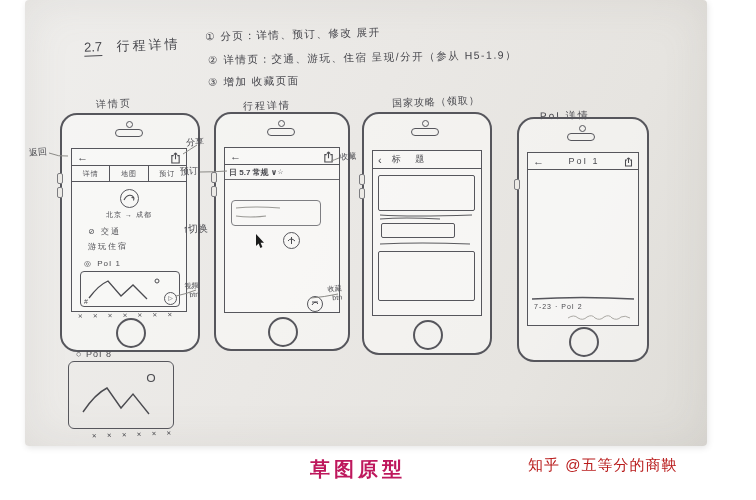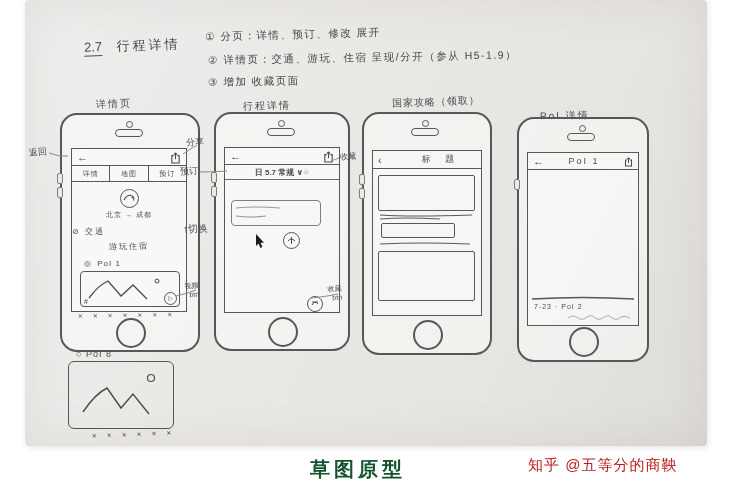--- a/index.html
+++ b/index.html
@@ -23,21 +23,21 @@
   .tabrow{position:absolute;display:flex;border-bottom:1.5px solid #56565c;}
   .tabcell{flex:1;text-align:center;font-size:7px;padding-top:3px;color:#4b4b50;
            border-right:1.2px solid #56565c;letter-spacing:1px;}
   .tabcell:last-child{border-right:none;}
   .rowline{border-bottom:1.2px solid #6a6a6e;display:flex;align-items:center;
            padding:0 4px;box-sizing:border-box;position:absolute;left:0;right:0;}
   .sketchbox{position:absolute;border:1.6px solid #56565c;border-radius:4px;}
   .tiny{font-size:7px;} .s8{font-size:8px;} .s9{font-size:9px;} .s10{font-size:10px;}
   .note{letter-spacing:1.5px;font-size:10.5px;color:#44444a;}
   .xmarks{letter-spacing:4px;color:#4b4b50;font-size:8px;}
-  .caption{font-size:20px;font-weight:bold;color:#14532d;letter-spacing:4px;}
+  .caption{font-size:20px;font-weight:bold;color:#be185d;letter-spacing:4px;}
   .watermark{font-size:15px;color:#b91c1c;letter-spacing:1px;}
   .circleicon{position:absolute;border:1.5px solid #56565c;border-radius:50%;}
   svg{display:block;}
 </style>
 </head>
 <body>
 
 <div class="abs paper"></div>
 
 <div class="abs hand" style="left:84px;top:36px;transform:rotate(-2deg);">
@@ -84,25 +84,25 @@
       <div class="tabcell">详情</div>
       <div class="tabcell">地图</div>
       <div class="tabcell">预订</div>
     </div>
     <div class="circleicon" style="left:48px;top:40px;width:17px;height:17px;">
       <svg width="17" height="17" viewBox="0 0 17 17">
           <path d="M3 10 C6 4 11 4 13 8 M13 8 l-2.5 -0.5 M13 8 l-0.5 2.5" stroke="#4b4b50" stroke-width="1.1" fill="none"></path>
         </svg>
     </div>
     <div class="hand tiny abs" style="left:34px;top:62px;letter-spacing:1px;">北京 → 成都</div>
-    <div class="hand s8 abs" style="left:0;top:78px;">
+    <div class="hand s8 abs" style="left:16px;top:78px;">
       <span>⊘</span>
       <span style="margin-left:4px;letter-spacing:2px;">交通</span>
     </div>
-    <div class="hand s8 abs" style="left:37px;top:93px;letter-spacing:2px;transform:rotate(-1deg);">游玩住宿</div>
+    <div class="hand s8 abs" style="left:16px;top:93px;letter-spacing:2px;transform:rotate(-1deg);">游玩住宿</div>
     <div class="hand s8 abs" style="left:12px;top:110px;">
       <span>◎</span>
       <span style="margin-left:4px;letter-spacing:1px;">PoI 1</span>
     </div>
     <div class="sketchbox" style="left:8px;top:122px;width:98px;height:34px;">
       <svg width="96" height="32" viewBox="0 0 96 32">
         <path d="M8 26 C14 18 20 12 27 9 L40 24 L52 13 L66 27" stroke="#4b4b50" stroke-width="1.3" fill="none"></path>
         <circle cx="76" cy="9" r="2" stroke="#4b4b50" stroke-width="1" fill="none"></circle>
       </svg>
       <span class="hand tiny abs" style="left:3px;bottom:0px;">#</span>
@@ -122,21 +122,21 @@
     <div class="navrow">
       <span class="backglyph">←</span>
       <span class="grow"></span>
       <span>
         <svg width="11" height="13" viewBox="0 0 12 14">
             <path d="M4 5 H2 v8 h8 V5 H8" fill="none" stroke="#4b4b50" stroke-width="1.2"></path>
             <path d="M6 9 V2 M6 2 L4.2 3.8 M6 2 L7.8 3.8" stroke="#4b4b50" stroke-width="1.2" fill="none"></path>
           </svg>
       </span>
     </div>
-    <div class="rowline s8" style="top:17px;height:15px;font-weight:bold;justify-content:center;">
+    <div class="rowline s8" style="top:17px;height:15px;font-weight:bold;">
       <span>日 5.7  常规 ∨</span>
       <span class="grow"></span>
       <span class="tiny">☆</span>
     </div>
     <div class="sketchbox" style="left:6px;top:52px;width:88px;height:24px;border-color:#7e7e82;">
       <svg width="86" height="22" viewBox="0 0 86 22">
           <path d="M4 7 q20 -2 44 0" stroke="#9a9995" stroke-width="1.1" fill="none"></path>
           <path d="M4 15 q14 2 30 0" stroke="#9a9995" stroke-width="1.1" fill="none"></path>
         </svg>
     </div>
@@ -160,21 +160,21 @@
 
 <div class="phone" style="left:362px;top:112px;width:126px;height:239px;">
   <div class="cam" style="left:58px;top:6px;"></div>
   <div class="spk" style="left:47px;top:14px;"></div>
   <div class="nub" style="left:-5px;top:60px;"></div>
   <div class="nub" style="left:-5px;top:74px;"></div>
   <div class="home" style="left:49px;top:206px;"></div>
   <div class="screen" style="left:8px;top:36px;width:108px;height:164px;">
     <div class="navrow" style="height:18px;">
       <span class="backglyph">‹</span>
-      <span class="hand s9" style="margin-left:40px;letter-spacing:6px;">标 题</span>
+      <span class="hand s9" style="margin-left:10px;letter-spacing:6px;">标 题</span>
     </div>
     <div class="sketchbox" style="left:5px;top:24px;width:95px;height:34px;border-radius:2px;"></div>
     <svg class="abs" style="left:5px;top:62px;" width="96" height="8" viewBox="0 0 96 8">
         <path d="M2 2 q30 2 92 0 M2 6 q24 -2 60 0" stroke="#5a5a5e" stroke-width="1.1" fill="none"></path>
       </svg>
     <div class="sketchbox" style="left:8px;top:72px;width:72px;height:13px;border-radius:2px;"></div>
     <svg class="abs" style="left:5px;top:90px;" width="96" height="6" viewBox="0 0 96 6">
         <path d="M2 3 q40 -2 90 0" stroke="#5a5a5e" stroke-width="1.1" fill="none"></path>
       </svg>
     <div class="sketchbox" style="left:5px;top:100px;width:95px;height:48px;border-radius:2px;"></div>

